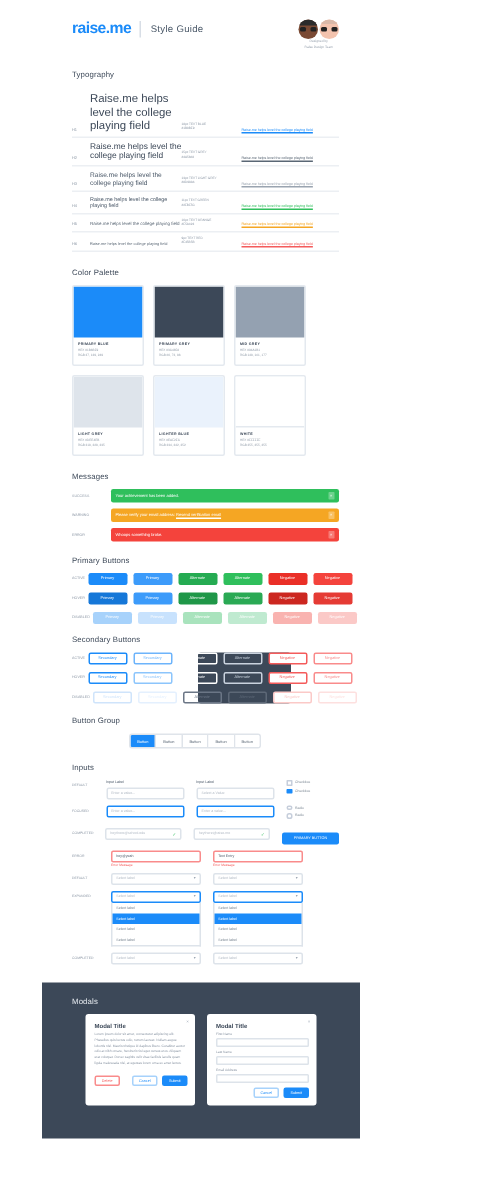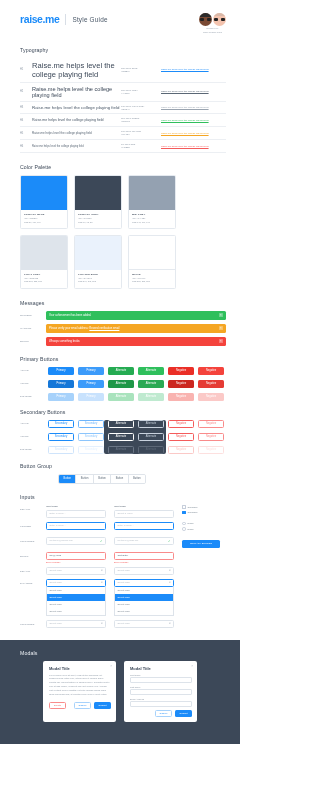--- a/index.html
+++ b/index.html
@@ -2,21 +2,21 @@
 <html><head>
 <meta charset="utf-8">
 <style>
   * { box-sizing: border-box; margin: 0; padding: 0; }
   html, body {
     width: 240px; height: 786px;
     font-family: "Liberation Sans", sans-serif;
     background: #ffffff;
     overflow: hidden;
   }
-  .page { width: 240px; height: 776px; position: relative; background: #fff; }
+  .page { width: 240px; height: 776px; position: relative; background: #fff; padding-left: 28px; }
 
   
   .header { display: flex; align-items: flex-start; justify-content: space-between;
             padding: 13px 14px 0 20px; }
   .brand { display: flex; align-items: center; gap: 6px; }
   .logo { font-size: 10.5px; font-weight: bold; color: #1b8bf9; letter-spacing: -0.4px; }
   .vrule { width: 1px; height: 11px; background: #d8dee6; }
   .styleguide-title { font-size: 6.4px; color: #4a5868; letter-spacing: 0.2px; }
   .avatars { display: flex; flex-direction: column; align-items: center; gap: 1px; }
   .avrow { display: flex; gap: 1px; }
@@ -28,21 +28,21 @@
   .av .glass { position: absolute; top: 5px; left: 1px; right: 1px; height: 3px; }
   .av .glass:before, .av .glass:after { content:""; position:absolute; width:4px; height:3px; background:#222; border-radius:1px; top:0;}
   .av .glass:before { left: 0; } .av .glass:after { right: 0; }
   .avcap { font-size: 2.2px; color: #9aa4b0; text-align: center; line-height: 1.5; }
 
   
   .section-title { font-size: 5.2px; color: #3c4858; letter-spacing: .1px; margin: 0 0 5px 20px; }
 
   
   .type-block { margin: 0 14px 0 20px; }
-  .type-row { display: flex; align-items: center; border-bottom: .5px solid #eceff3; padding: 3px 0; }
+  .type-row { display: flex; align-items: flex-end; border-bottom: .5px solid #eceff3; padding: 3px 0; }
   .t-tag { width: 12px; font-size: 2.6px; color: #8d98a6; }
   .t-sample { flex: 1; color: #3c4858; }
   .t-meta { width: 40px; font-size: 2.1px; color: #8d98a6; line-height: 1.4; }
   .t-link { width: 65px; font-size: 2.4px; }
 
   
   .swatches { display: flex; gap: 6px; margin: 0 14px 0 20px; flex-wrap: wrap; }
   .sw { width: 48px; border: .5px solid #e4e9ef; border-radius: 1.5px; background: #fff; overflow: hidden; }
   .sw .chip { height: 34px; }
   .sw .info { padding: 3px 3px 4px 3px; }

